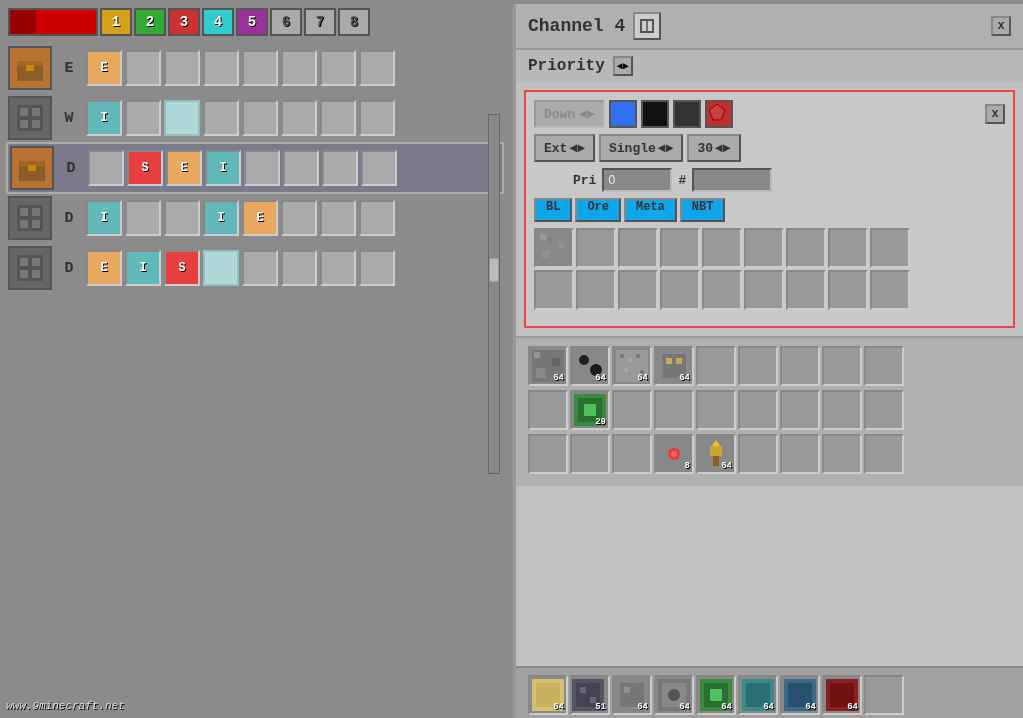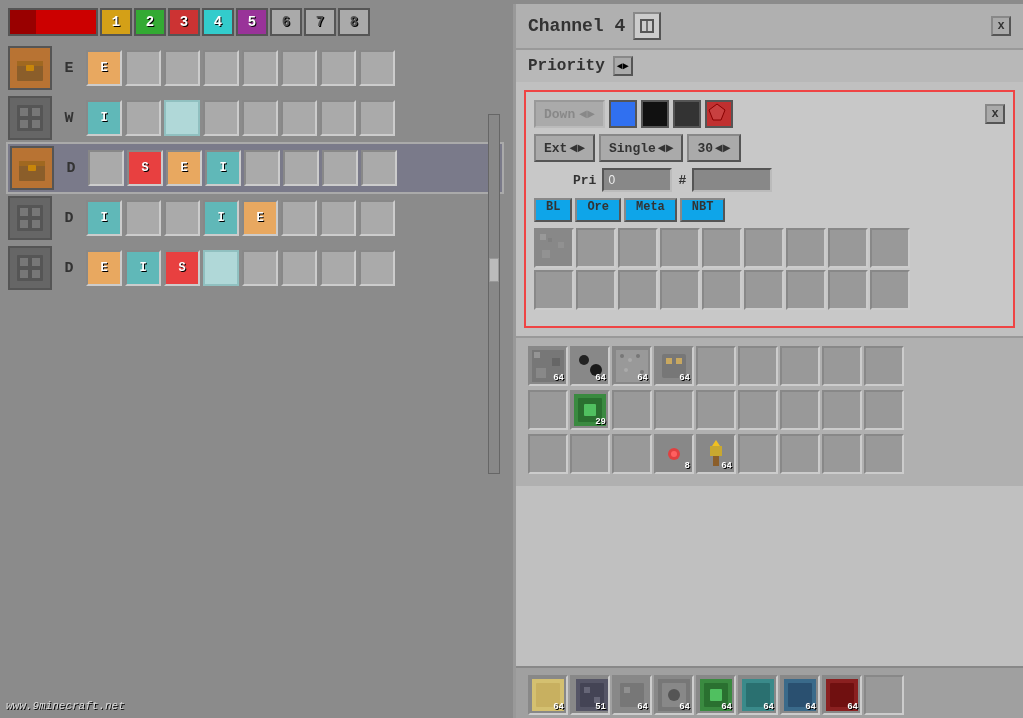--- a/index.html
+++ b/index.html
@@ -769,21 +769,21 @@
   </div>
 
   <div class="bottom-row">
     <div class="inv-cell" style="background:#888; width:40px; height:40px; position:relative; border:2px solid #888; border-right-color:#ccc; border-bottom-color:#ccc; display:flex; align-items:center; justify-content:center;">
       <svg width="32" height="32" viewBox="0 0 32 32">
           <rect width="32" height="32" fill="#d4c070"></rect>
           <rect x="4" y="4" width="24" height="24" fill="#c8b060" rx="1"></rect>
         </svg>
       <span class="item-count">64</span>
     </div>
-    <div class="inv-cell" style="background:#888; width:40px; height:40px; position:relative; border:2px solid #888; border-right-color:#ccc; border-bottom-color:#ccc; display:flex; align-items:center; justify-content:flex-end;">
+    <div class="inv-cell" style="background:#888; width:40px; height:40px; position:relative; border:2px solid #888; border-right-color:#ccc; border-bottom-color:#ccc; display:flex; align-items:center; justify-content:flex-start;">
       <svg width="32" height="32" viewBox="0 0 32 32">
           <rect width="32" height="32" fill="#556"></rect>
           <rect x="4" y="4" width="24" height="24" fill="#445" rx="1"></rect>
           <rect x="8" y="8" width="6" height="6" fill="#667"></rect>
           <rect x="18" y="18" width="6" height="6" fill="#667"></rect>
         </svg>
       <span class="item-count">51</span>
     </div>
     <div class="inv-cell" style="background:#888; width:40px; height:40px; position:relative; border:2px solid #888; border-right-color:#ccc; border-bottom-color:#ccc; display:flex; align-items:center; justify-content:center;">
       <svg width="32" height="32" viewBox="0 0 32 32">

